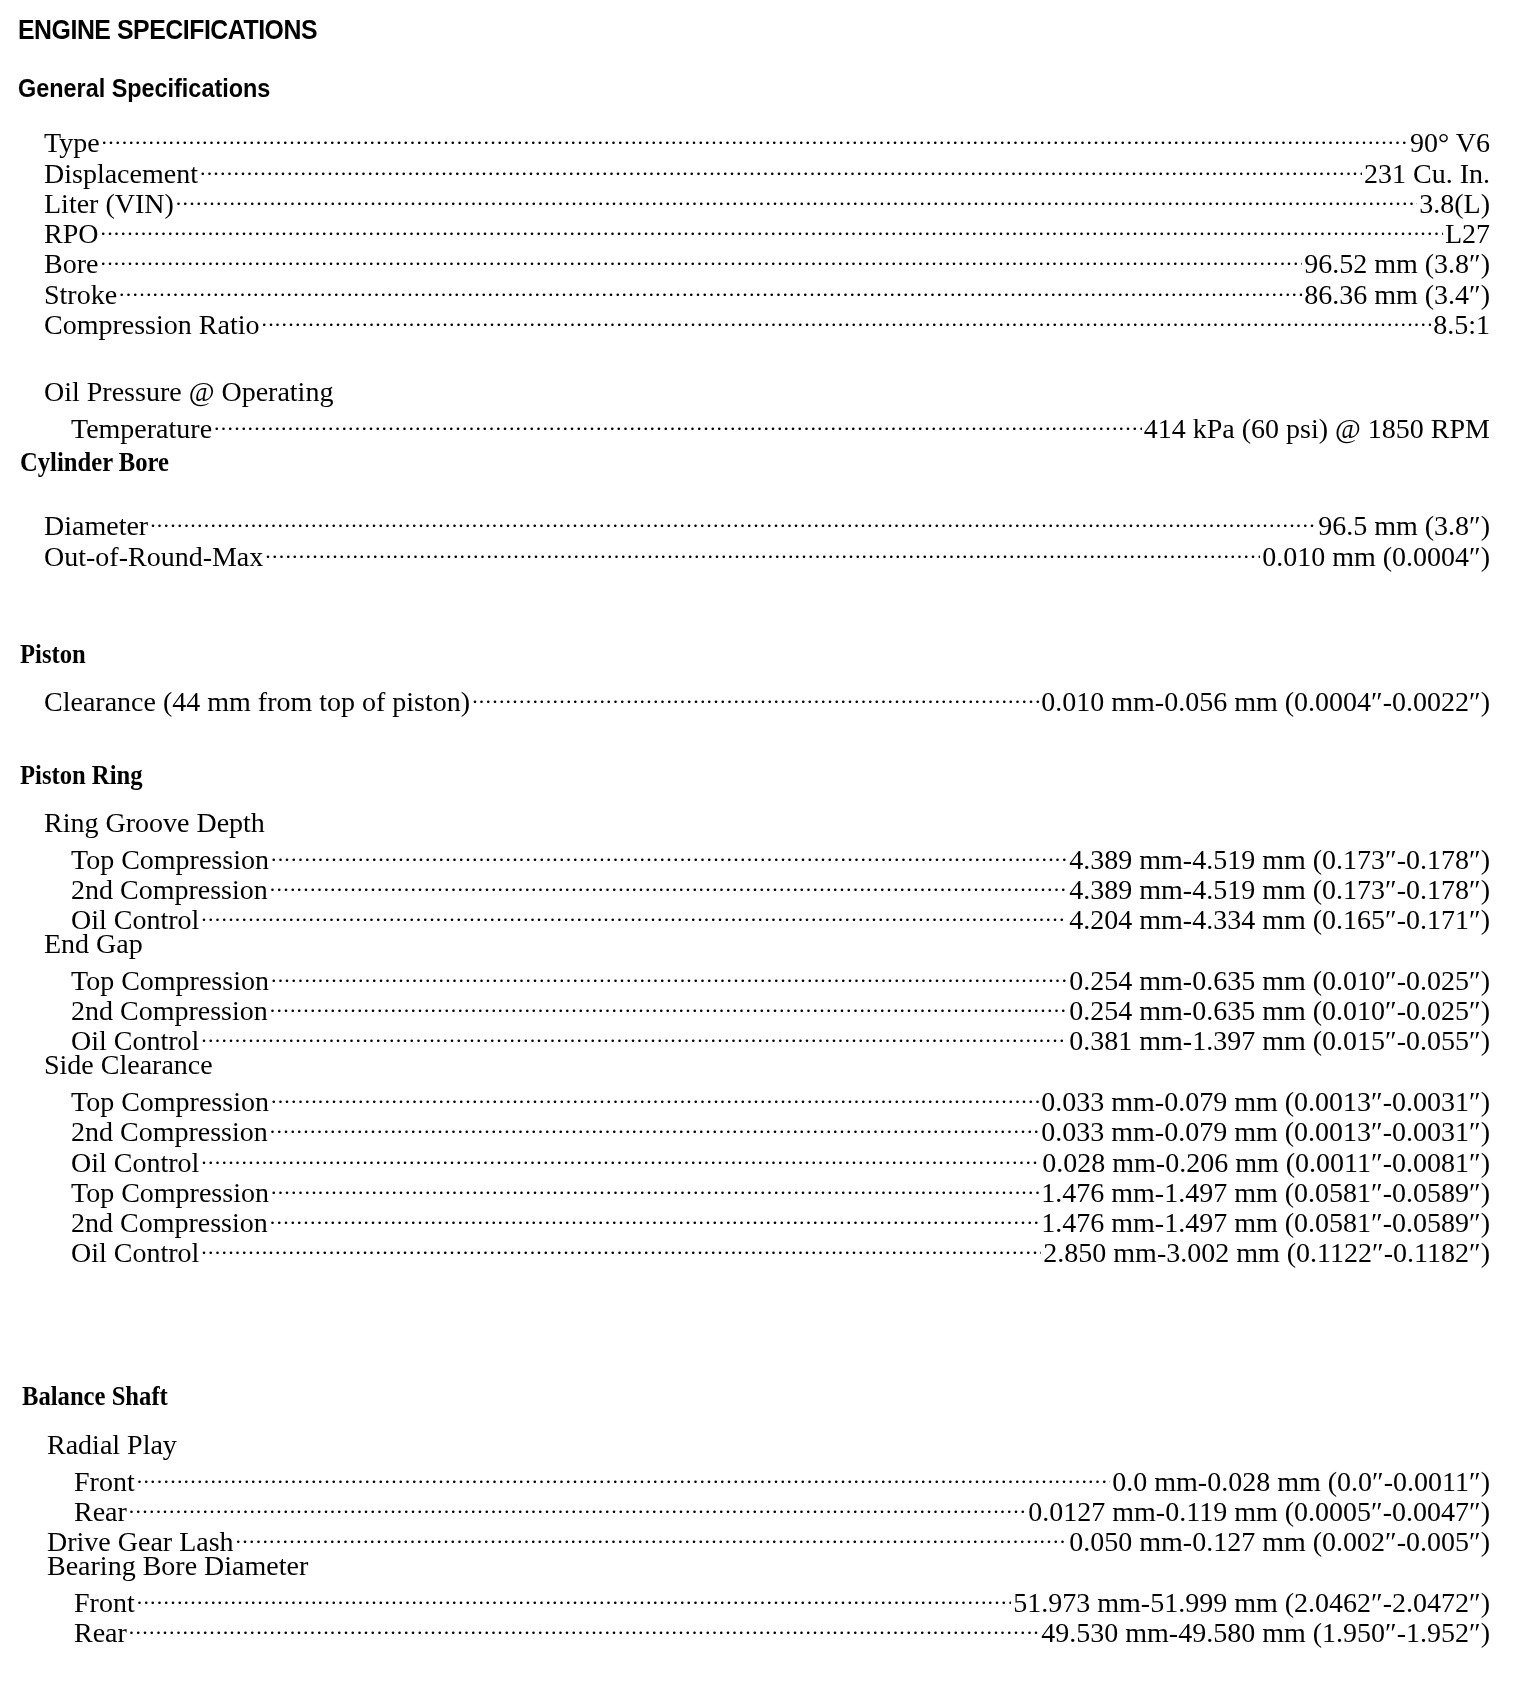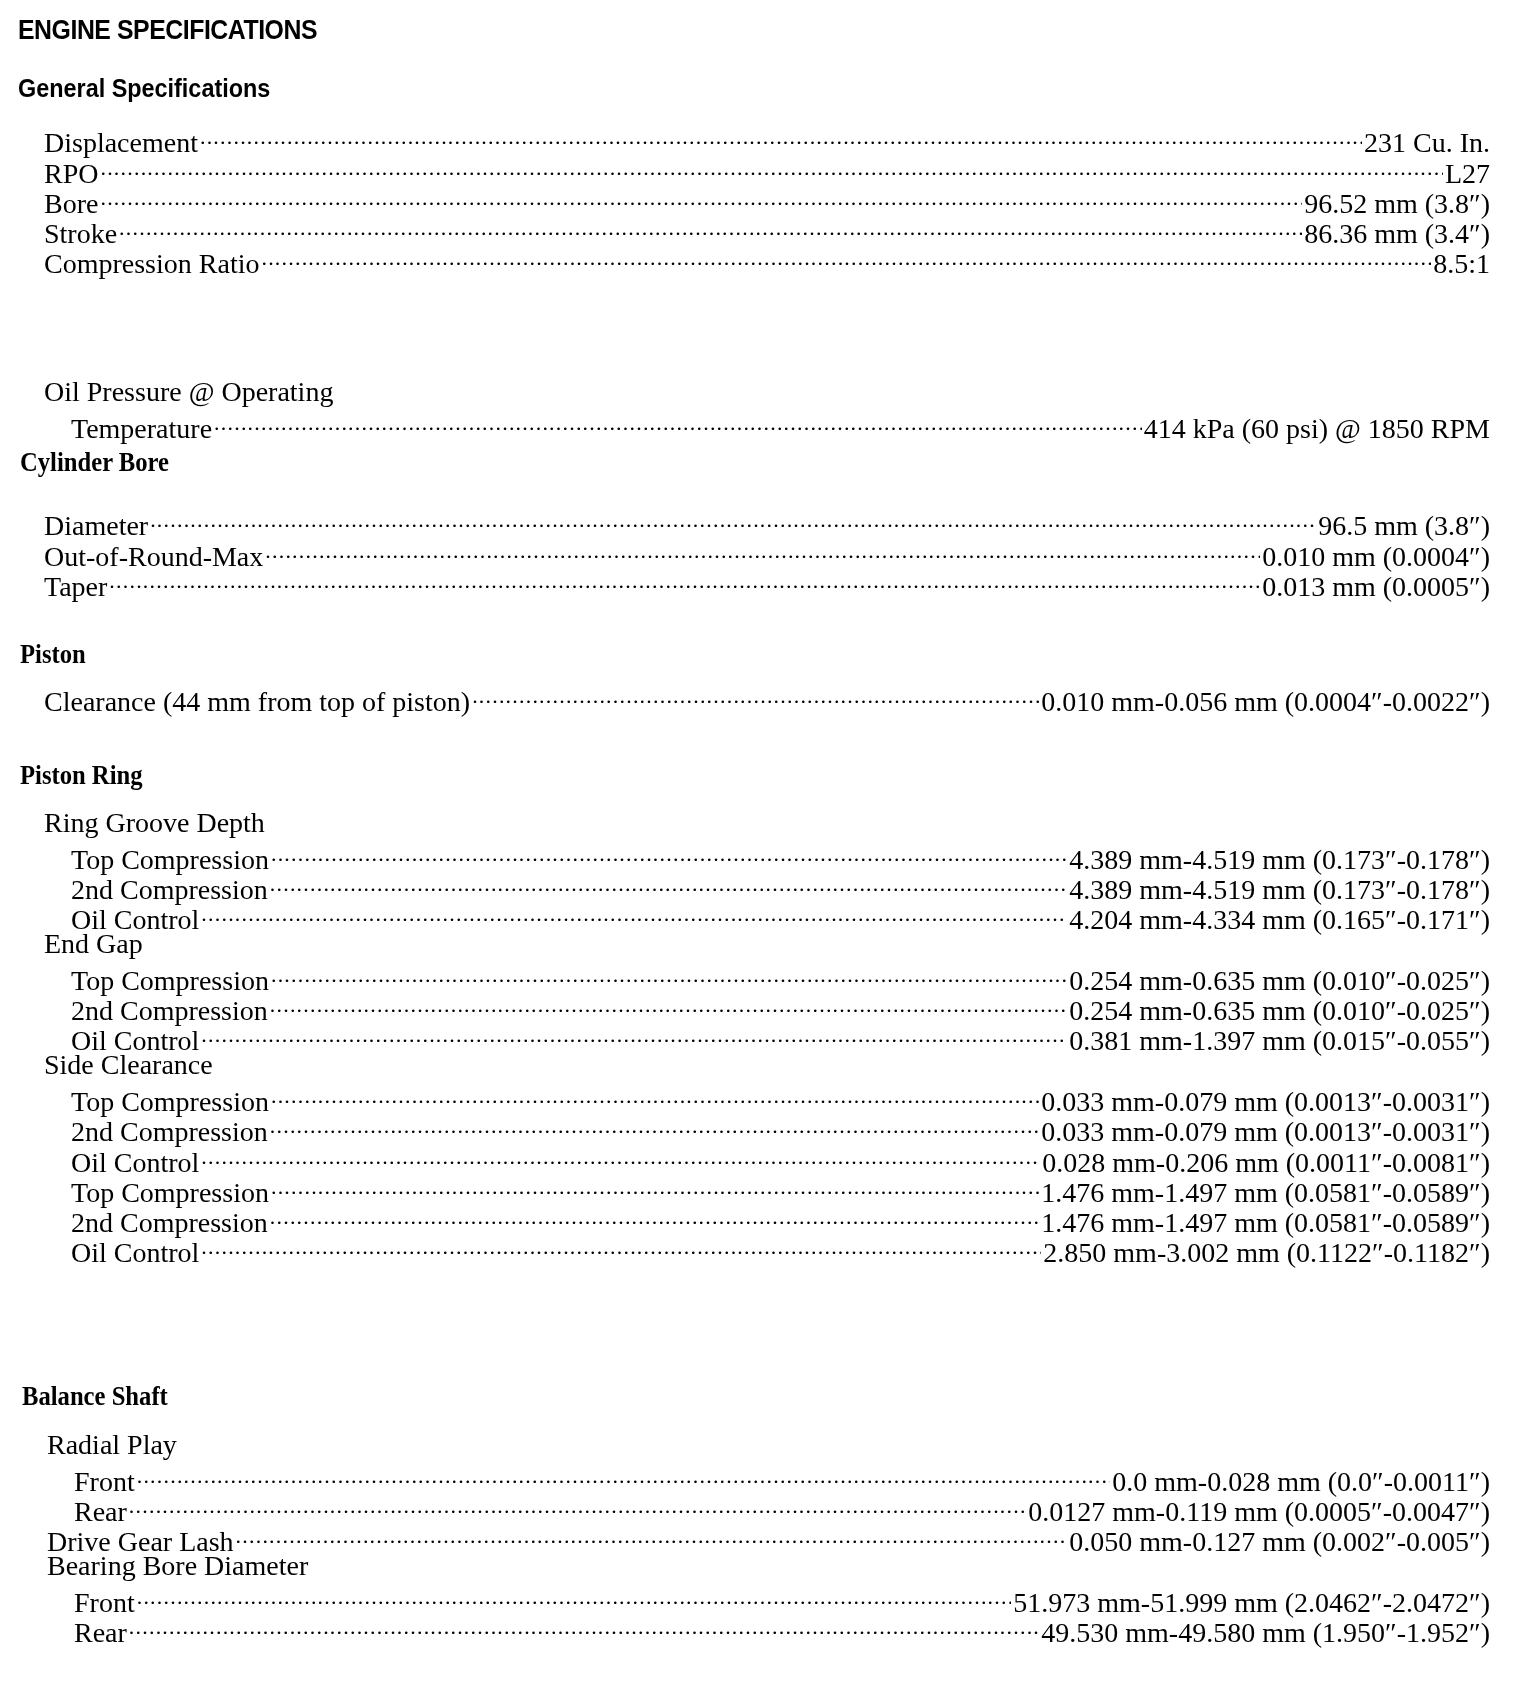--- a/index.html
+++ b/index.html
@@ -37,23 +37,33 @@
   .value { flex: 0 0 auto; text-align: right; }
 </style>
 </head>
 <body>
 
 <h1 class="title">ENGINE SPECIFICATIONS</h1>
 
 <h2 class="h2-sans" style="top:71px">General Specifications</h2>
 <div class="block" style="top:122px">
   <div class="row">
+    <span class="label">Type</span>
+    <span class="leader"></span>
+    <span class="value">90° V6</span>
+  </div>
+  <div class="row">
     <span class="label">Displacement</span>
     <span class="leader"></span>
     <span class="value">231 Cu. In.</span>
+  </div>
+  <div class="row">
+    <span class="label">Liter (VIN)</span>
+    <span class="leader"></span>
+    <span class="value">3.8(L)</span>
   </div>
   <div class="row">
     <span class="label">RPO</span>
     <span class="leader"></span>
     <span class="value">L27</span>
   </div>
   <div class="row">
     <span class="label">Bore</span>
     <span class="leader"></span>
     <span class="value">96.52 mm (3.8″)</span>
@@ -85,25 +95,20 @@
   <div class="row">
     <span class="label">Diameter</span>
     <span class="leader"></span>
     <span class="value">96.5 mm (3.8″)</span>
   </div>
   <div class="row">
     <span class="label">Out-of-Round-Max</span>
     <span class="leader"></span>
     <span class="value">0.010 mm (0.0004″)</span>
   </div>
-  <div class="row">
-    <span class="label">Taper</span>
-    <span class="leader"></span>
-    <span class="value">0.013 mm (0.0005″)</span>
-  </div>
 </div>
 
 <h2 class="h2-serif" style="top:637px">Piston</h2>
 <div class="block" style="top:681px">
   <div class="row">
     <span class="label">Clearance (44 mm from top of piston)</span>
     <span class="leader"></span>
     <span class="value">0.010 mm-0.056 mm (0.0004″-0.0022″)</span>
   </div>
 </div>

